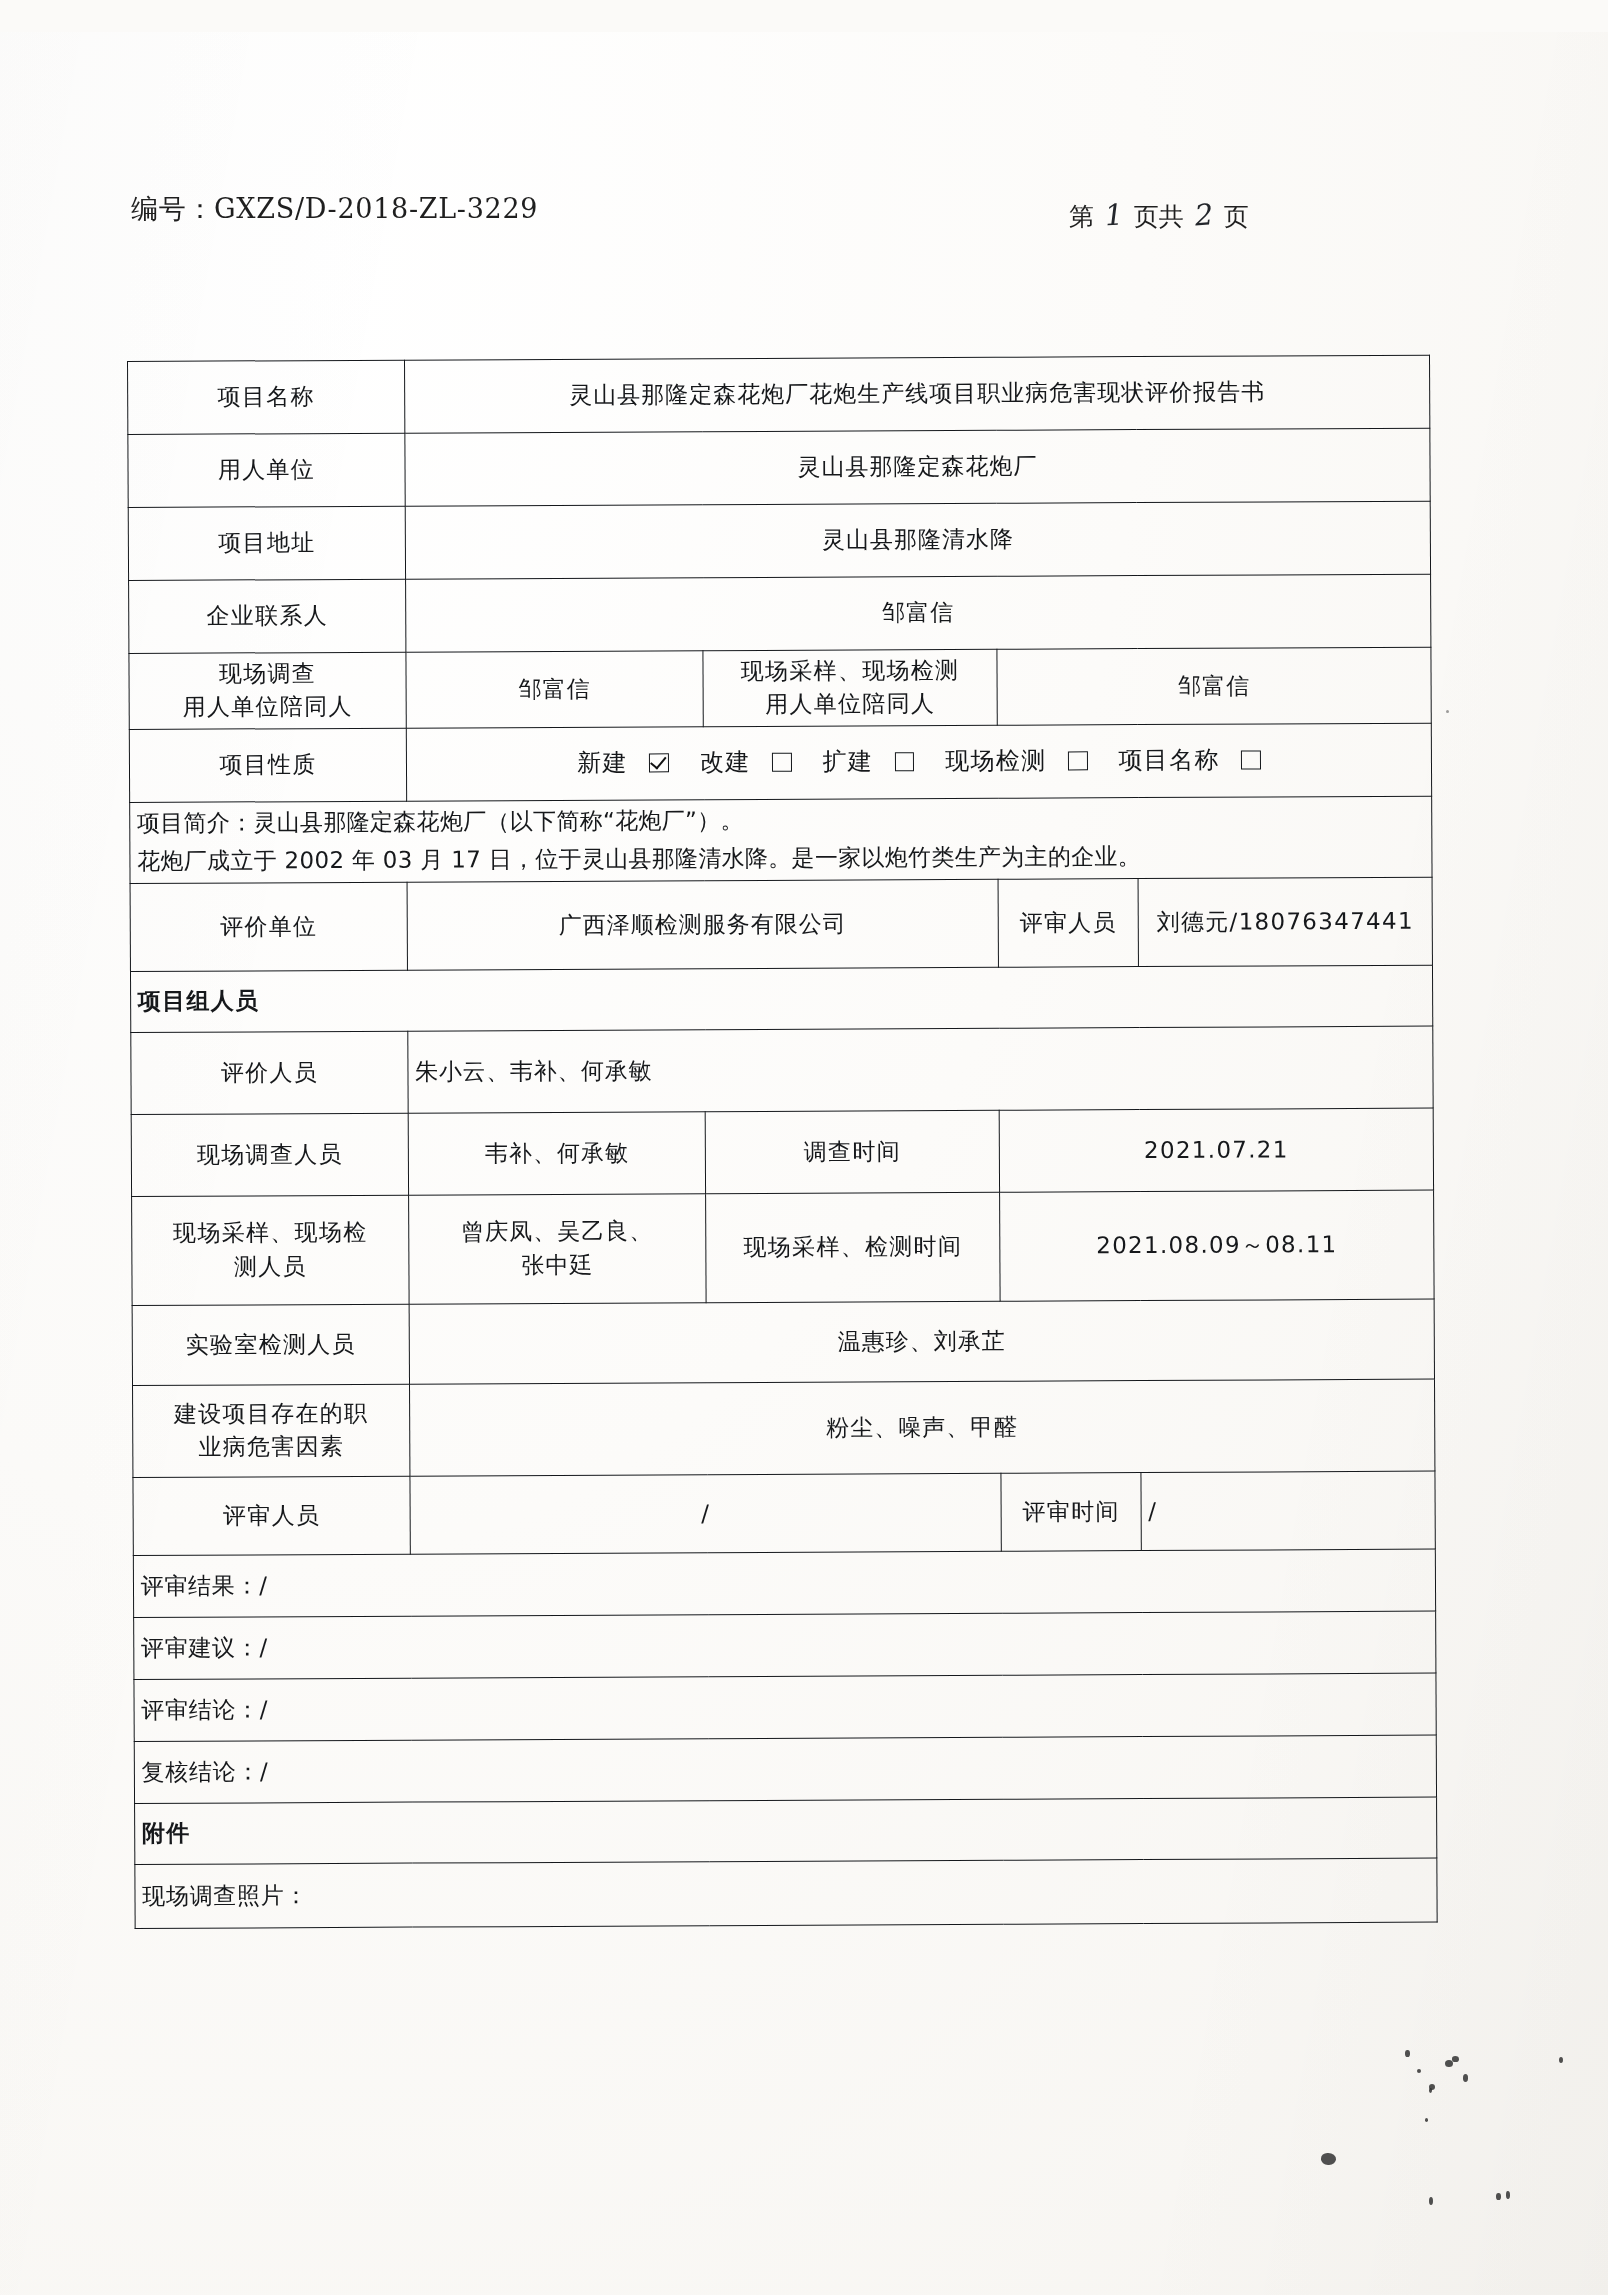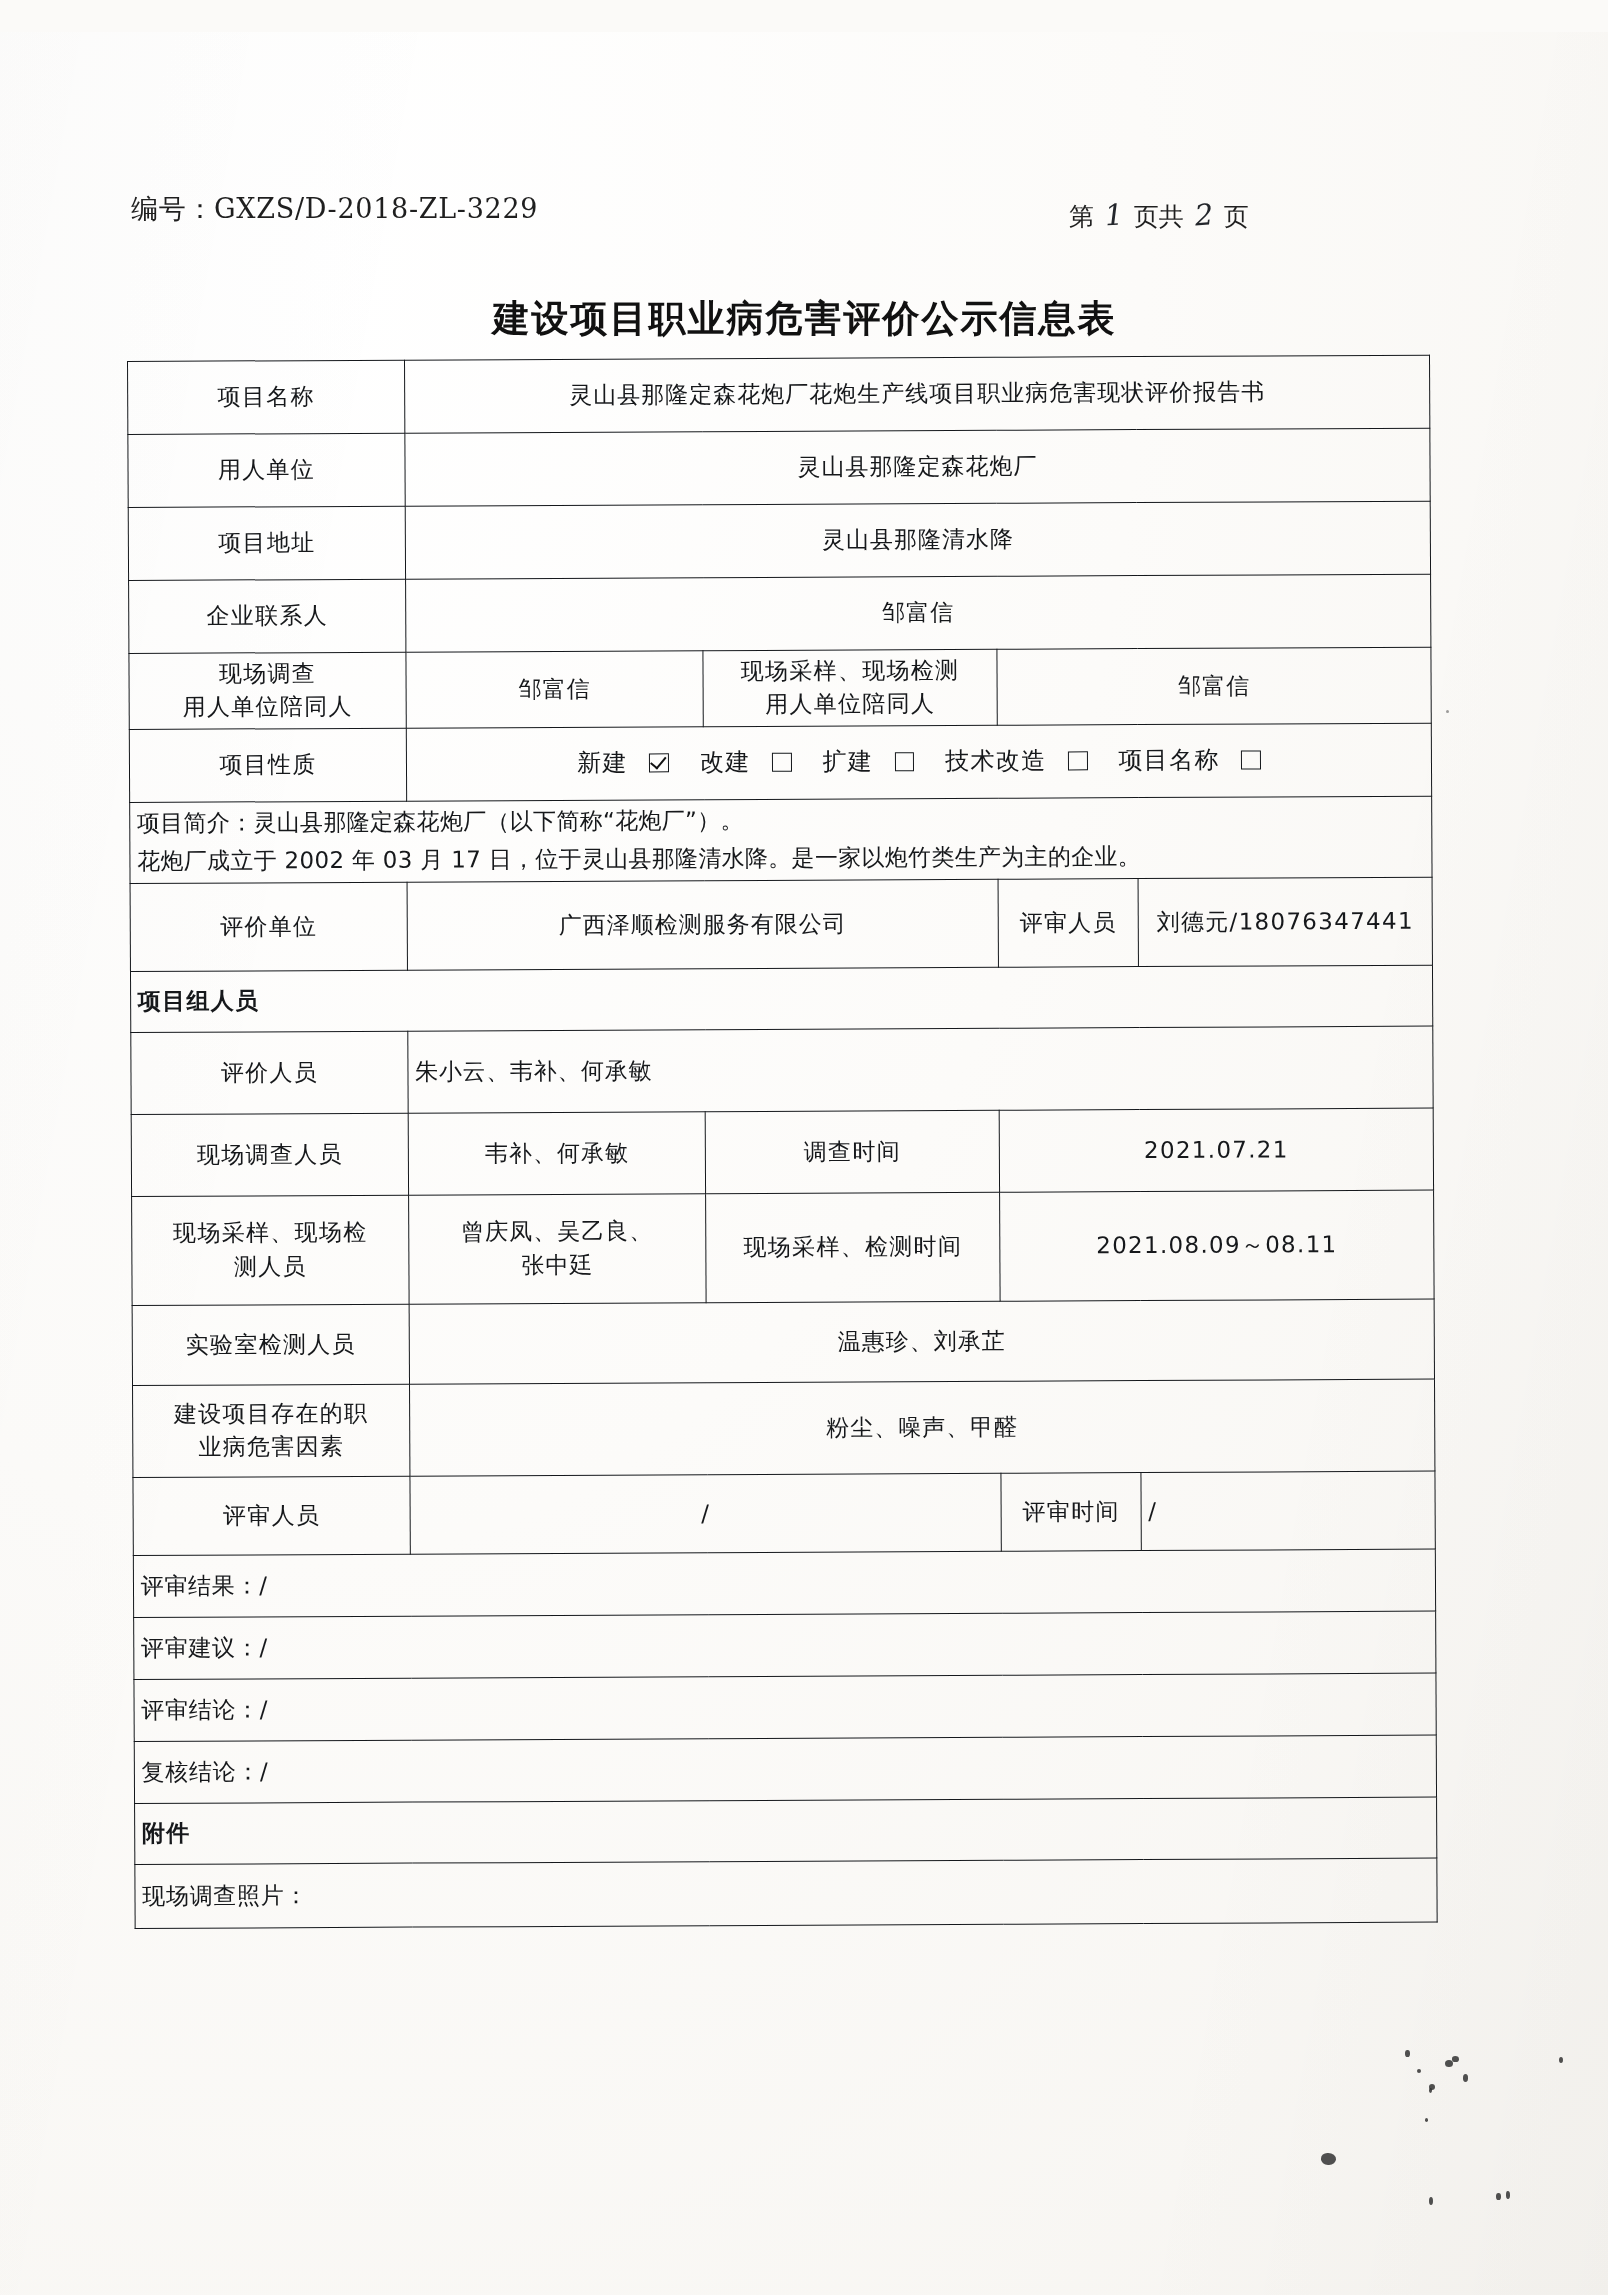--- a/index.html
+++ b/index.html
@@ -164,21 +164,20 @@
   <div class="doc-number">编号：GXZS/D-2018-ZL-3229</div>
 
   <div class="page-indicator">
     <span>第</span>
     <span class="hand">1</span>
     <span>页共</span>
     <span class="hand">2</span>
     <span>页</span>
   </div>
 
-  <div class="doc-title">建设项目职业病危害评价公示信息表</div>
 
   <div class="table-wrap">
     <table class="form">
       <colgroup>
         <col style="width:277px">
         <col style="width:297px">
         <col style="width:294px">
         <col style="width:140px">
         <col style="width:294px">
       </colgroup>
@@ -221,21 +220,21 @@
                 </span>
                 <span class="chk">
                   <span>改建</span>
                   <span class="box"></span>
                 </span>
                 <span class="chk">
                   <span>扩建</span>
                   <span class="box"></span>
                 </span>
                 <span class="chk">
-                  <span>技术改造</span>
+                  <span>现场检测</span>
                   <span class="box"></span>
                 </span>
                 <span class="chk">
                   <span>项目名称</span>
                   <span class="box"></span>
                 </span>
               </div>
           </td>
         </tr>
         <tr>

